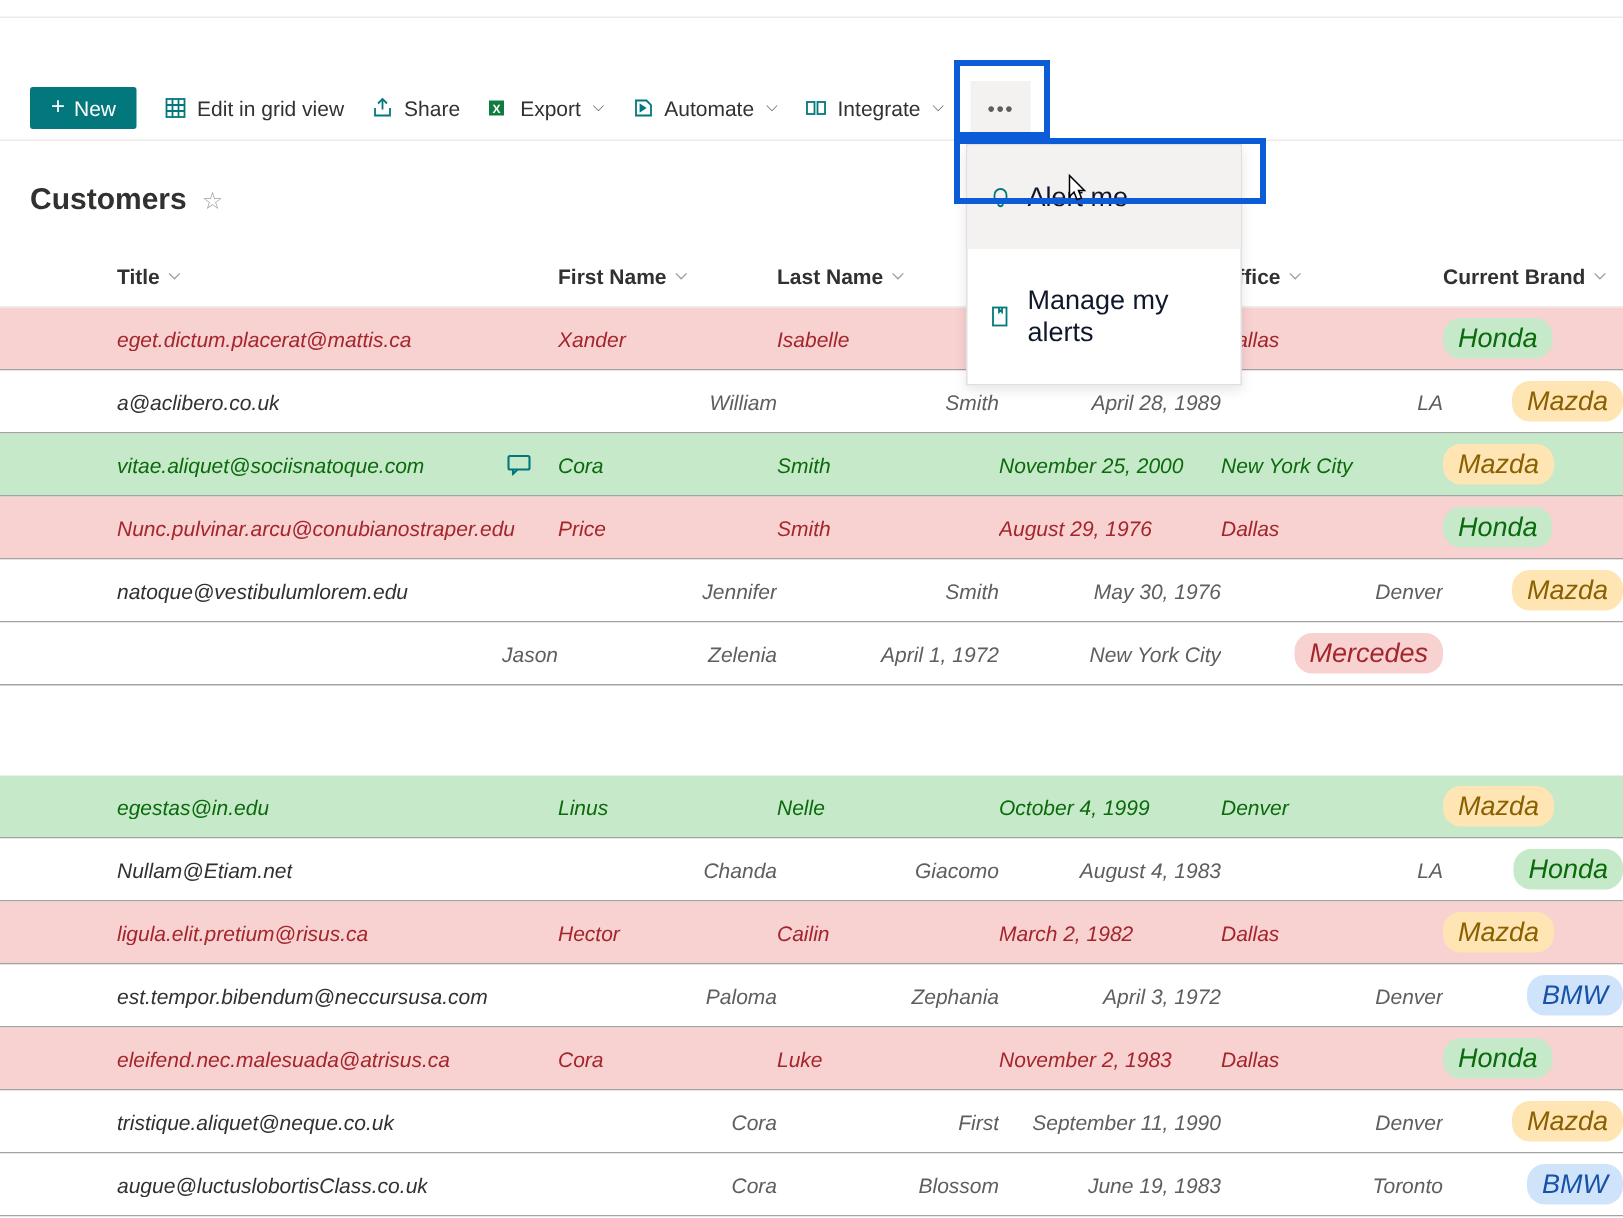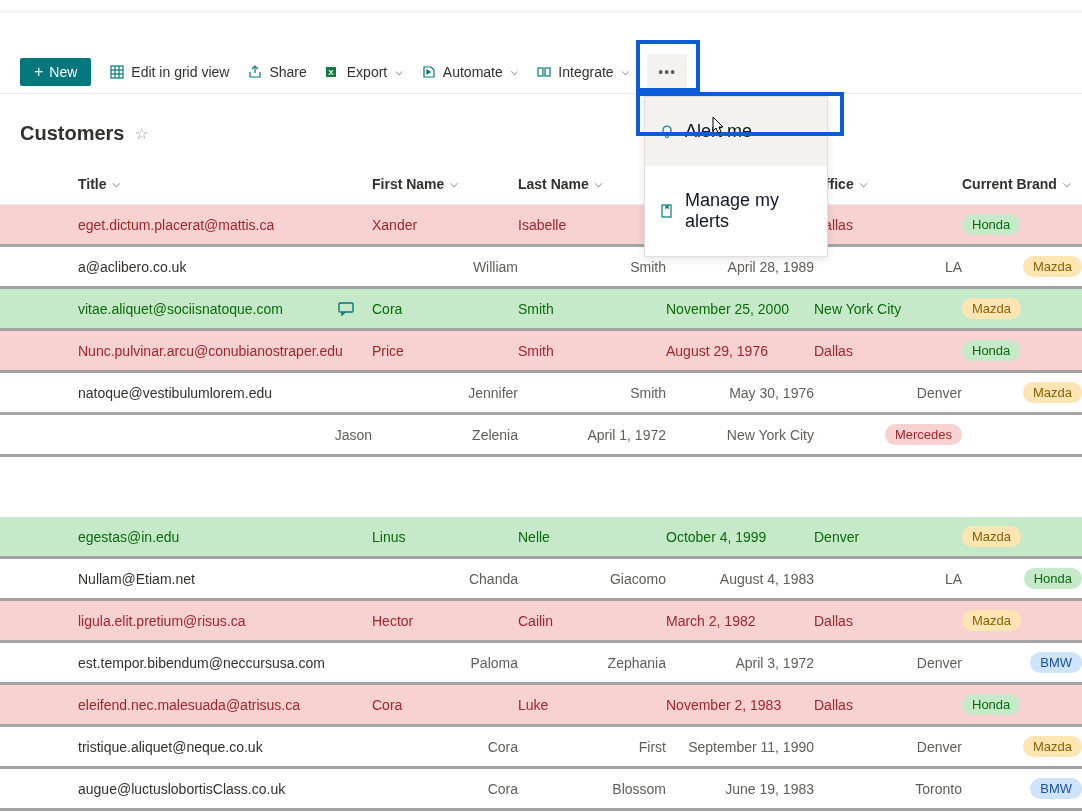--- a/index.html
+++ b/index.html
@@ -126,21 +126,22 @@
     height: 42px;
     font-weight: 600;
     color: #323130;
     border-bottom: 1px solid #edebe9;
   }
   .th { display: flex; align-items: center; gap: 6px; cursor: pointer; font-size: 14px;}
   .th .chev { color: #a19f9d; font-size: 10px; }
   .trow {
     height: 42px;
     font-size: 14px;
-    border-bottom: 3px solid #a3a3a3;
+    border-bottom: 1px solid #a3a3a3;
+    font-style: italic;
   }
   .trow.pink { background: #f8d1d1; }
   .trow.green { background: #c5e9c9; }
   .trow.plain { background: #fff; text-align: right; }
   .trow.pink .cell-title,
   .trow.pink .cell,
   .trow.green .cell-title,
   .trow.green .cell { color: #a4262c; }
   .trow.green .cell-title,
   .trow.green .cell { color: #0b6a0b; }
@@ -152,21 +153,21 @@
   .comment-ind {
     width: 18px; height: 14px;
     color: #03787c;
     margin-left: auto;
     margin-right: 16px;
   }
   .pill {
     display: inline-block;
     padding: 3px 10px;
     border-radius: 12px;
-    font-size: 13px;
+    font-size: 18px;
   }
   .pill.honda { background: #c5e9c9; color: #0b6a0b; }
   .pill.mazda { background: #ffe5b3; color: #8a6100; }
   .pill.mercedes { background: #f8d1d1; color: #a4262c; }
   .pill.bmw { background: #cfe4fa; color: #1852a8; }
   .gap-row { height: 60px; }
   .cursor-img {
     position: absolute;
     left: 710px;
     top: 66px;

